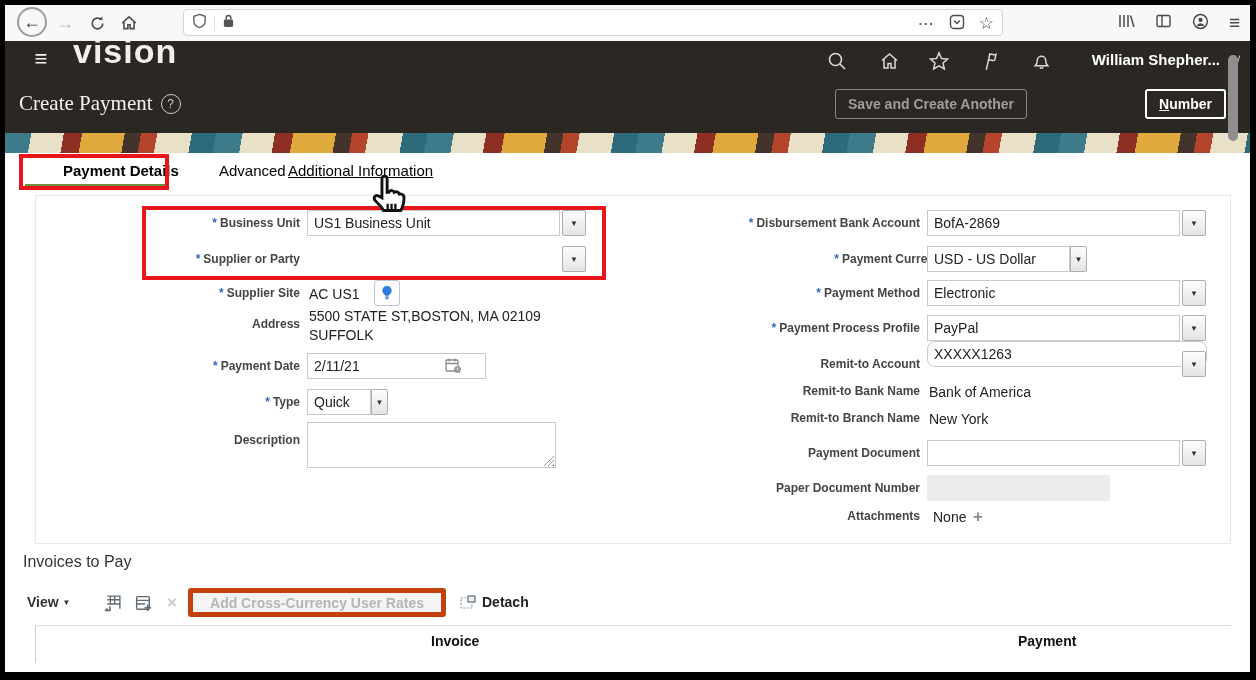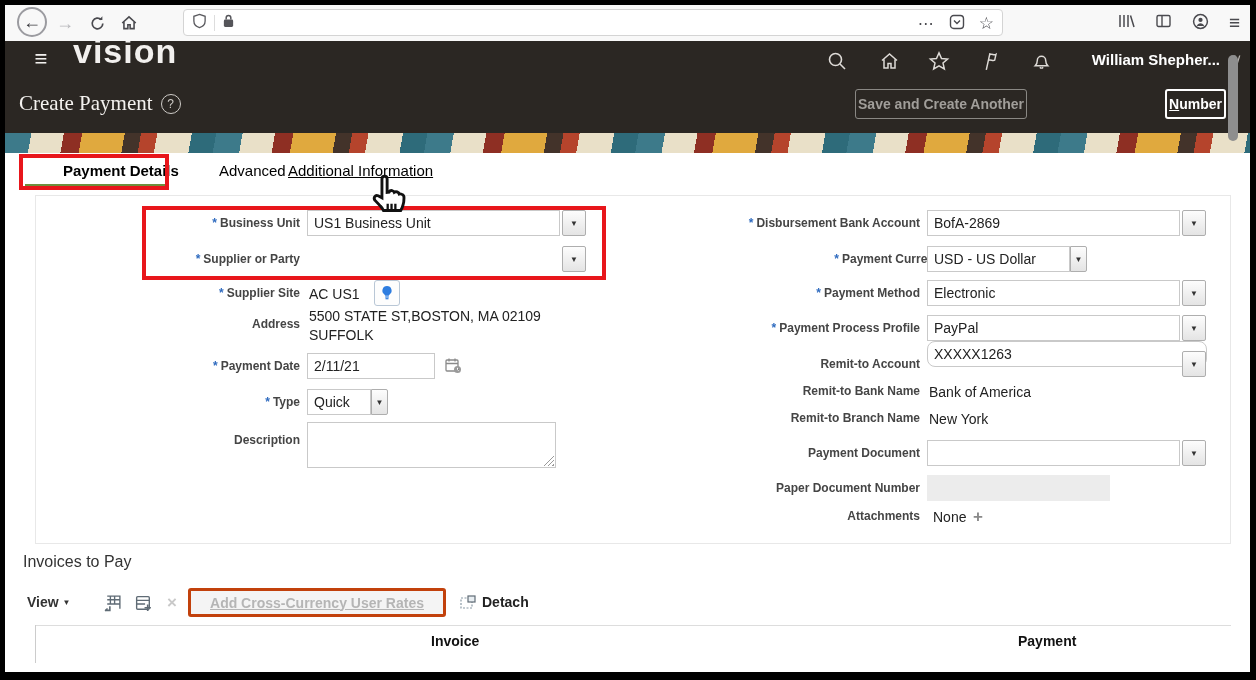--- a/index.html
+++ b/index.html
@@ -18,21 +18,21 @@
 
   
   .apphdr{position:absolute;left:0;top:36px;width:100%;height:92px;background:#2b2723;}
   .logoclip{position:absolute;left:68px;top:0px;height:30px;overflow:hidden;}
   .logoclip span{display:block;margin-top:-9px;font-size:34px;font-weight:bold;color:#f2f0ee;letter-spacing:1px;}
   .hdric{position:absolute;top:8px;width:24px;height:24px;display:flex;align-items:center;justify-content:center;}
   .username{position:absolute;top:10px;right:30px;color:#fff;font-weight:bold;font-size:15px;}
   .usercaret{position:absolute;top:10px;right:8px;color:#b9b5b1;font-size:13px;}
   .pagetitle{position:absolute;left:14px;top:50px;color:#f4f2ef;font-family:"Liberation Serif",serif;font-size:21px;}
   .helpcirc{display:inline-block;width:18px;height:18px;border:1.5px solid #cfccc8;border-radius:50%;font-size:12px;line-height:18px;text-align:center;color:#cfccc8;font-family:"Liberation Sans",sans-serif;vertical-align:2px;margin-left:8px;}
-  .hbtn{position:absolute;top:48px;height:30px;border:1px solid #8a8884;border-radius:3px;background:transparent;color:#a19e9a;font-weight:bold;font-size:14px;padding:0 2px;font-family:"Liberation Sans",sans-serif;}
+  .hbtn{position:absolute;top:48px;height:30px;border:1px solid #8a8884;border-radius:3px;background:transparent;color:#a19e9a;font-weight:bold;font-size:14px;padding:0 12px;font-family:"Liberation Sans",sans-serif;}
   .hbtn.cancel{border:2px solid #fff;color:#fff;}
   .mnemonic::first-letter{text-decoration:underline;}
 
   
   .strip{position:absolute;left:0;top:128px;width:100%;height:20px;
     background:repeating-linear-gradient(100deg,
       #3d7a8a 0 26px,#e9e0c8 26px 58px,#8e2f23 58px 76px,#e0a93e 76px 118px,
       #43332a 118px 134px,#b5442c 134px 150px,#e9e0c8 150px 184px,#2e6b7a 184px 208px);}
 
   
@@ -58,21 +58,21 @@
   .txtarea::after{content:"";position:absolute;right:1px;bottom:1px;width:11px;height:11px;
     background:repeating-linear-gradient(135deg,transparent 0 2px,#9a9a9a 2px 3px);
     clip-path:polygon(100% 0,100% 100%,0 100%);}
   .bulbbtn{position:absolute;width:26px;height:26px;border:1px solid #b9c7d6;border-radius:3px;background:#fdfdfd;display:flex;align-items:center;justify-content:center;padding:0;}
   .plus{color:#8a8a8a;font-weight:bold;font-size:17px;}
 
   
   .sectitle{position:absolute;left:18px;top:548px;font-size:16px;color:#333;}
   .viewmenu{position:absolute;left:22px;top:589px;font-size:14px;font-weight:bold;color:#333;}
   .tbaric{position:absolute;top:587px;width:22px;height:22px;display:flex;align-items:center;justify-content:center;}
-  .disbtn{position:absolute;left:183px;top:583px;width:258px;height:29px;background:#f4f4f4;border:3px solid #c2410c;border-radius:3px;color:#b5b5b5;font-weight:bold;font-size:14px;font-family:"Liberation Sans",sans-serif;text-decoration:underline;}
+  .disbtn{position:absolute;left:183px;top:583px;width:258px;height:29px;background:#f4f4f4;border:5px solid #c2410c;border-radius:3px;color:#b5b5b5;font-weight:bold;font-size:14px;font-family:"Liberation Sans",sans-serif;}
   .detachlbl{position:absolute;left:477px;top:589px;font-weight:bold;font-size:14px;color:#222;}
   .thline{position:absolute;left:30px;top:620px;width:1196px;height:1px;background:#ddd;}
   .tvline{position:absolute;left:30px;top:620px;width:1px;height:38px;background:#ccc;}
   .thead{position:absolute;top:628px;font-size:14px;font-weight:bold;color:#111;}
 
   .scrollthumb{position:absolute;right:12px;top:50px;width:10px;height:86px;background:#8e8e8e;border-radius:5px;}
   .handcursor{position:absolute;left:362px;top:166px;z-index:50;}
   button{cursor:pointer;}
 </style>
 </head>
@@ -213,21 +213,21 @@
         <rect x="5.2" y="11.4" width="3.6" height="1.2" fill="#2e7de0"></rect>
         <rect x="5.5" y="13.1" width="3" height="1.2" fill="#2e7de0"></rect>
       </svg>
   </button>
 
   <div class="flabel" style="left:55px;top:312px;"><span>Address</span></div>
   <div class="ftext" style="left:304px;top:303px;text-align:center;">5500 STATE ST,BOSTON, MA 02109</div>
   <div class="ftext" style="left:304px;top:322px;">SUFFOLK</div>
 
   <div class="flabel" style="left:55px;top:354px;"><span class="req">*</span><span>Payment Date</span></div>
-  <div class="finput" style="left:302px;top:348px;width:128px;">2/11/21</div>
+  <div class="finput" style="left:302px;top:348px;width:179px;">2/11/21</div>
   <span class="abs" style="left:440px;top:352px;">
     <svg width="17" height="17" viewBox="0 0 17 17">
         <rect x="1" y="3" width="12" height="11" rx="1" fill="none" stroke="#8a8a8a" stroke-width="1.3"></rect>
         <path d="M1 6.5h12M4 1.5v3M10 1.5v3" stroke="#8a8a8a" stroke-width="1.3"></path>
         <circle cx="12.5" cy="12.5" r="3.5" fill="#9a9a9a"></circle>
         <path d="M12.5 10.8v1.9l1.3.8" stroke="#fff" stroke-width="1"></path>
       </svg>
   </span>
 
   <div class="flabel" style="left:55px;top:390px;"><span class="req">*</span><span>Type</span></div>

